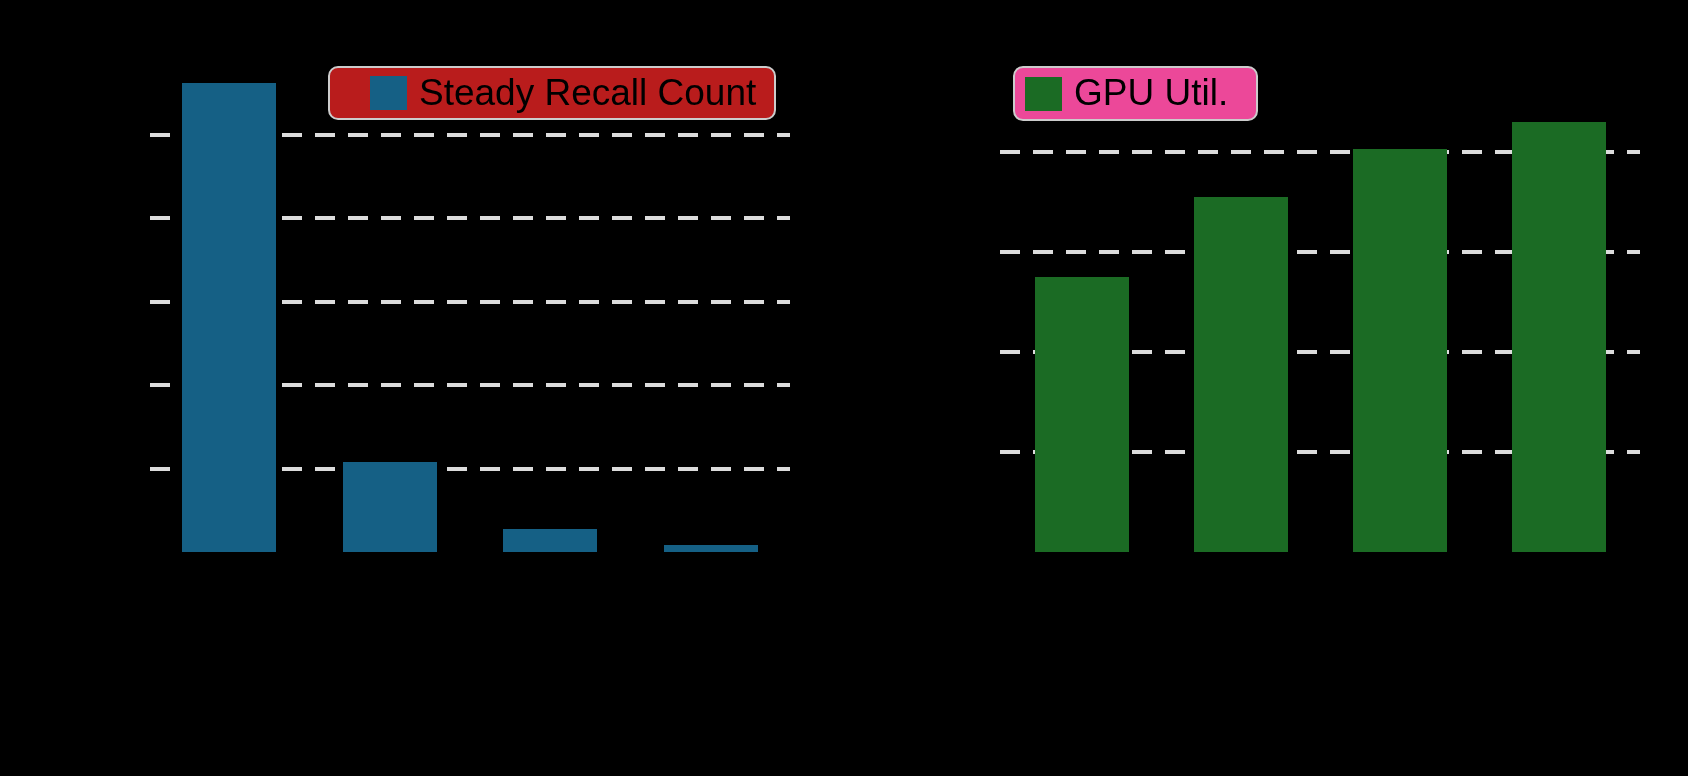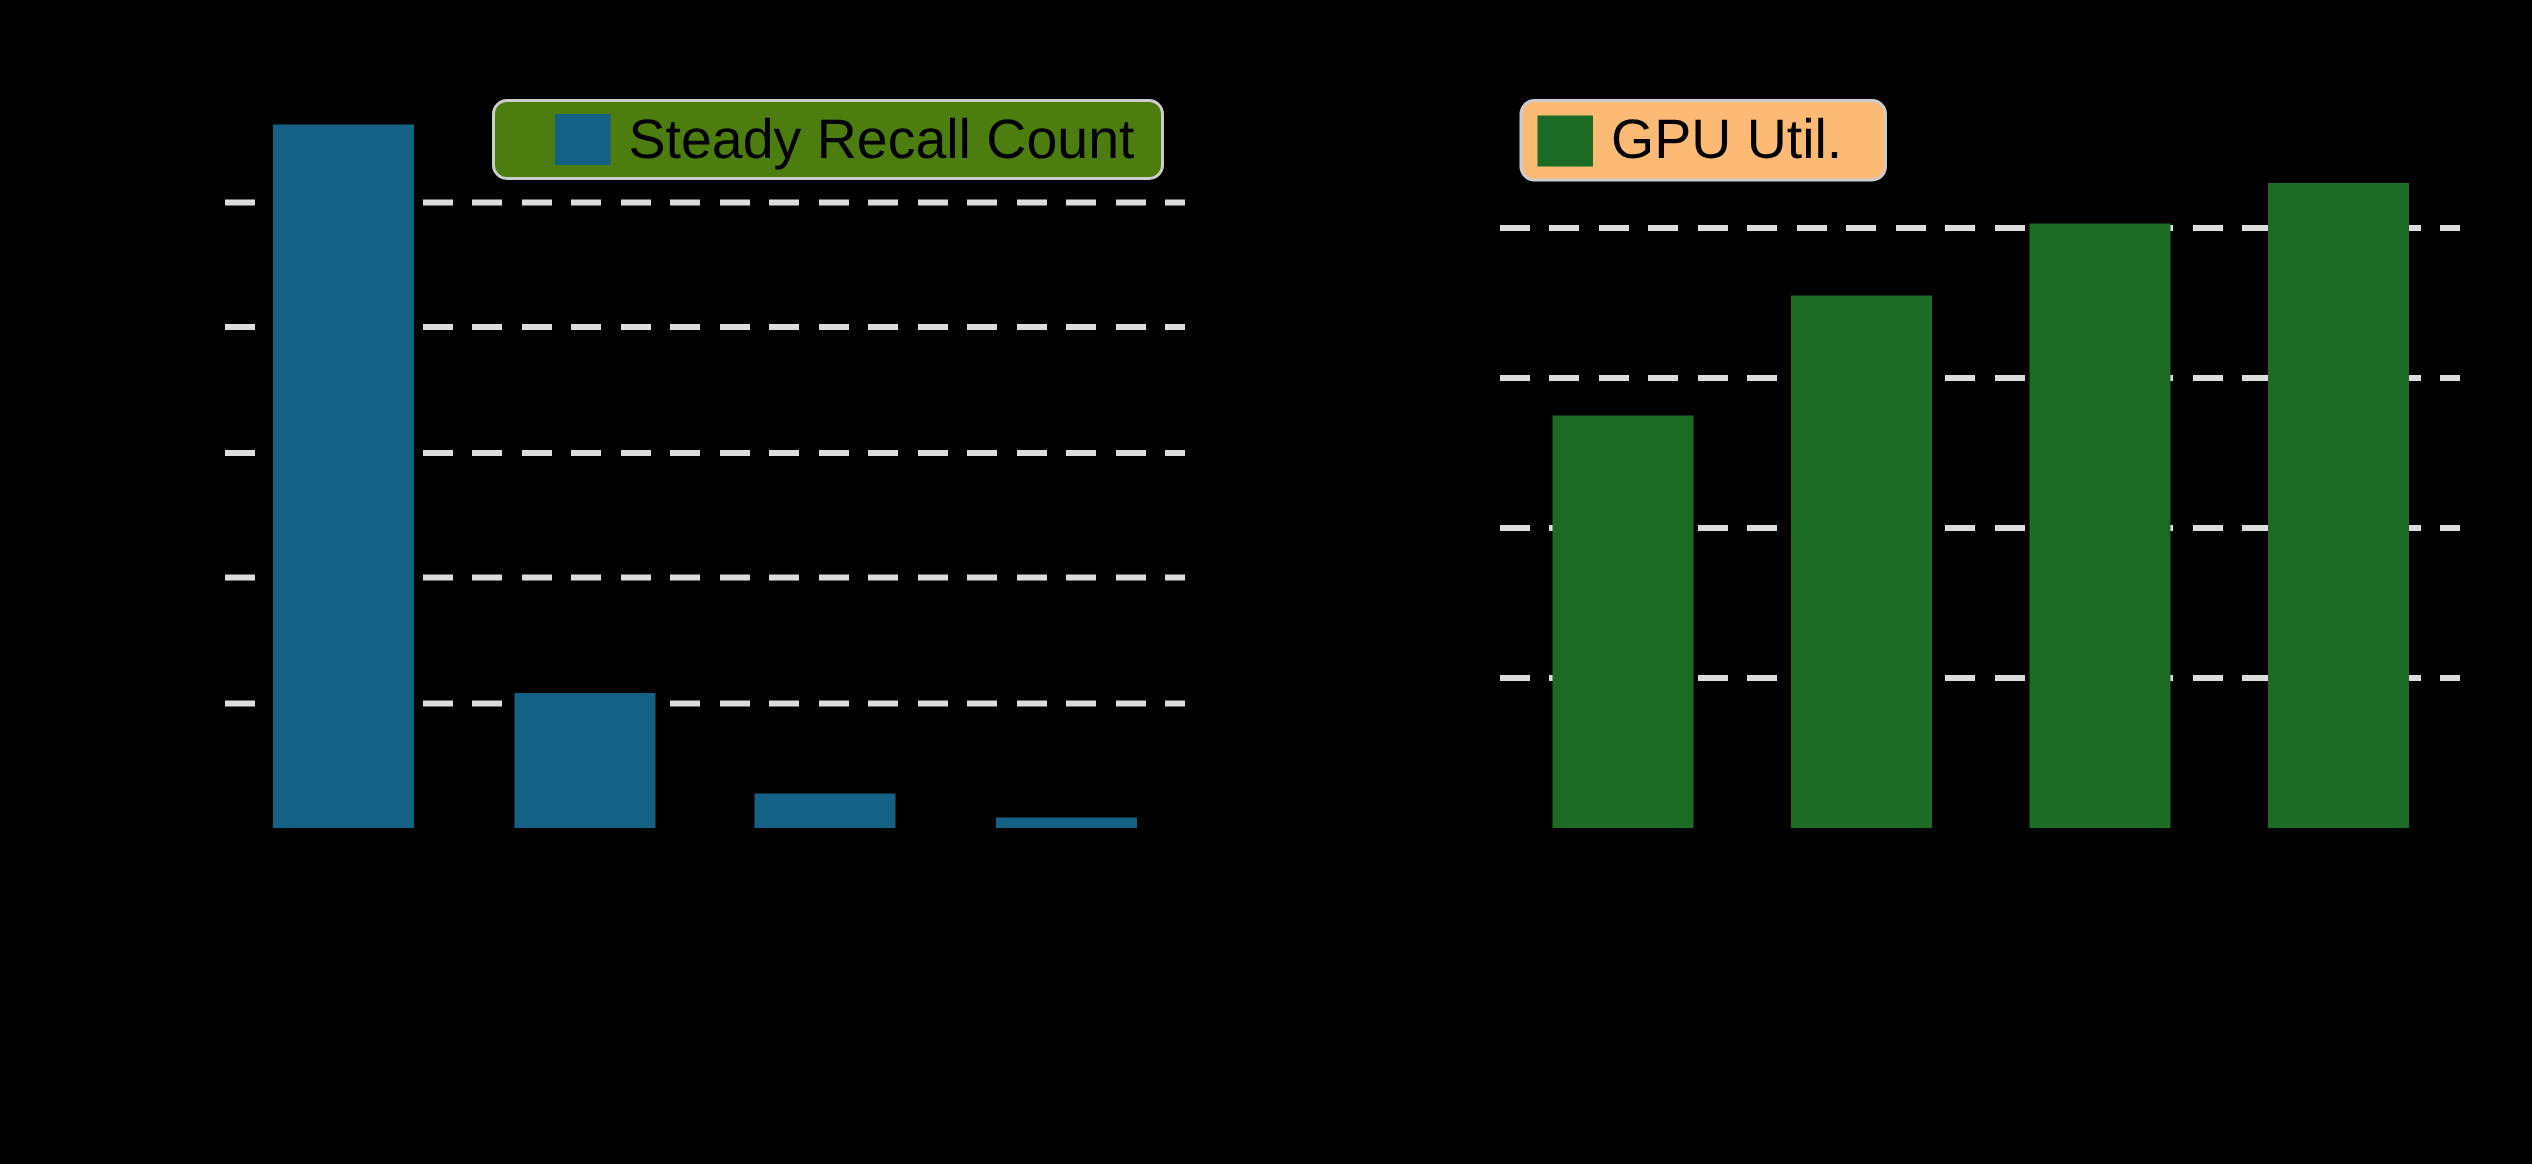--- a/index.html
+++ b/index.html
@@ -78,23 +78,23 @@
       <div class="gridline" style="left: 0px; width: 640px; top: 450px;"></div>
       <div class="gridline" style="left: 0px; width: 640px; top: 350px;"></div>
       <div class="gridline" style="left: 0px; width: 640px; top: 250px;"></div>
       <div class="gridline" style="left: 0px; width: 640px; top: 150px;"></div>
       <div class="bar" style="background: rgb(27, 107, 36); width: 94px; left: 35px; top: 277px; height: 275px;"></div>
       <div class="bar" style="background: rgb(27, 107, 36); width: 94px; left: 194px; top: 197px; height: 355px;"></div>
       <div class="bar" style="background: rgb(27, 107, 36); width: 94px; left: 353px; top: 149px; height: 403px;"></div>
       <div class="bar" style="background: rgb(27, 107, 36); width: 94px; left: 512px; top: 122px; height: 430px;"></div>
     </div>
 
-  <div class="legend" id="legend-0" style="left: 328px; top: 66px; width: 448px; height: 54px; background: #4d7c0f; border-color: rgb(204, 204, 204); padding-left: 40px;">
+  <div class="legend" id="legend-0" style="left: 328px; top: 66px; width: 448px; height: 54px; background: #b91c1c; border-color: rgb(204, 204, 204); padding-left: 40px;">
     <span class="legend-swatch" id="swatch-0" style="background: rgb(21, 96, 133);"></span>
     <span class="legend-label" style="color: rgb(0, 0, 0);">Steady Recall Count</span>
   </div>
 
-  <div class="legend" id="legend-1" style="left: 1013px; top: 66px; width: 245px; height: 55px; background: #fdba74; border-color: rgb(204, 204, 204);">
+  <div class="legend" id="legend-1" style="left: 1013px; top: 66px; width: 245px; height: 55px; background: #ec4899; border-color: rgb(204, 204, 204);">
     <span class="legend-swatch" id="swatch-1" style="background: rgb(27, 107, 36);"></span>
     <span class="legend-label" style="color: rgb(0, 0, 0);">GPU Util.</span>
   </div>
 
 </div>
 
 </body></html>

